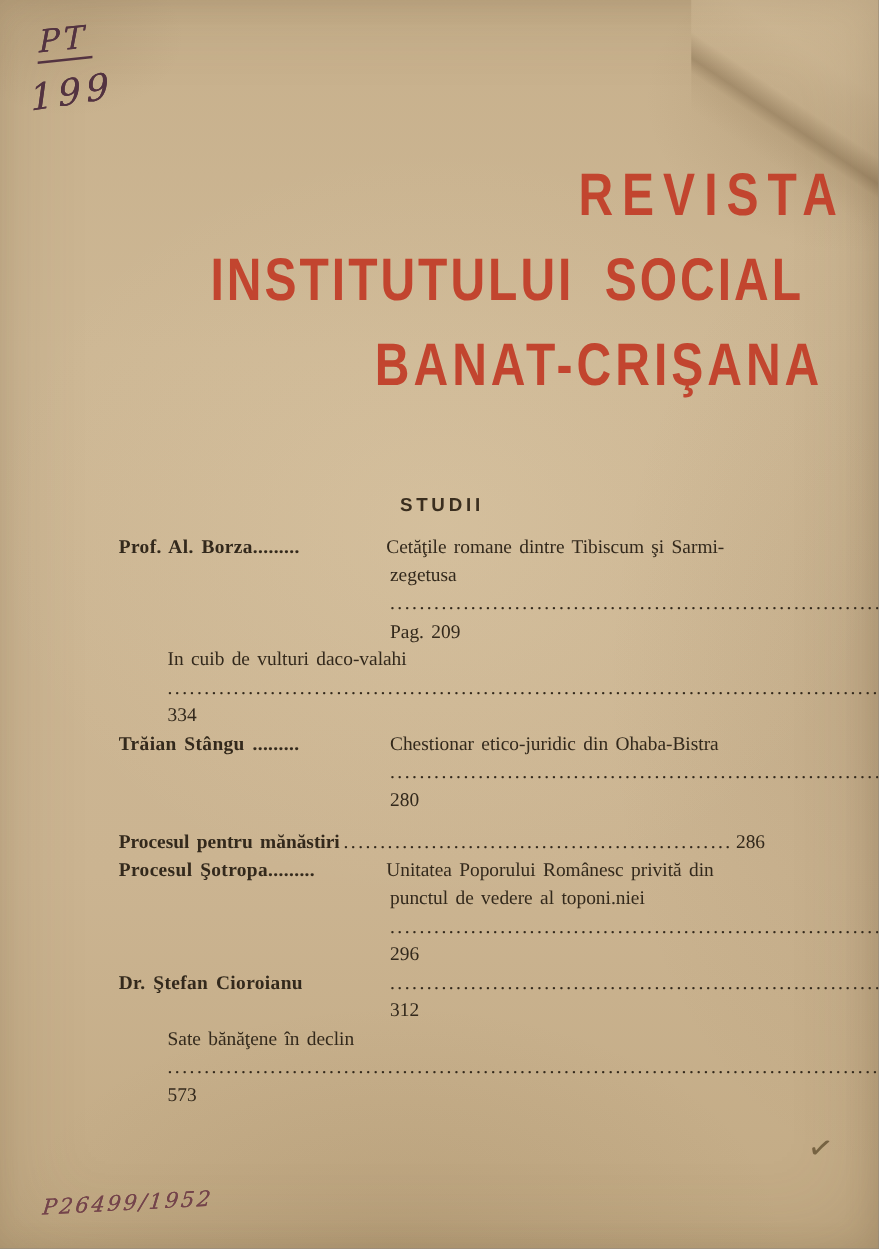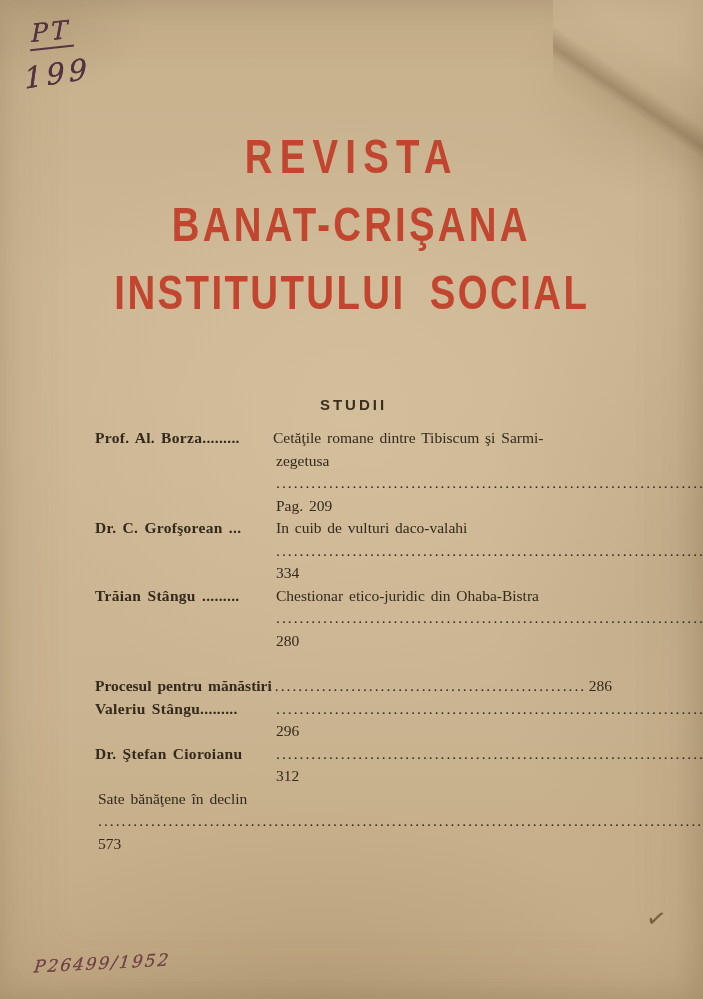--- a/index.html
+++ b/index.html
@@ -30,59 +30,59 @@
   
   .hand{position:absolute;font-family:"DejaVu Serif", serif;font-style:italic;}
   .hand-top{top:16px;left:30px;color:#533341;transform:rotate(-6deg) skewX(-6deg);text-shadow:0 0 .5px #533341;}
   .hand-top .code{display:inline-block;font-size:25px;border-bottom:2px solid #533341;padding:0 3px 1px 1px;letter-spacing:3px;}
   .hand-top .num{display:block;font-size:29px;letter-spacing:4px;margin:8px 0 0 -6px;transform:rotate(-3deg);}
   .hand-bottom{left:34px;bottom:26px;font-size:17px;color:#74444b;letter-spacing:2px;
     transform:rotate(-3deg) skewX(-9deg);text-shadow:0 0 .5px #74444b;}
   .check{position:absolute;right:36px;bottom:66px;font-size:25px;color:rgba(104,86,54,.85);
     transform:rotate(14deg) skewX(6deg);font-family:"DejaVu Sans",sans-serif;}
   
-  .masthead{margin-top:128px;text-align:center;color:#c2452f;
+  .masthead{margin-top:128px;text-align:right;color:#c2452f;
     font-family:"Liberation Sans",sans-serif;font-weight:bold;}
   .masthead div{line-height:57px;}
   .masthead .m{display:inline-block;transform:scaleX(.80);transform-origin:center;font-size:48px;}
   .m1{letter-spacing:9px;}
   .m2{letter-spacing:3px;word-spacing:14px;}
   .m3{letter-spacing:4px;}
   
   .content{width:517px;margin:0 auto 0 95px;}
   .sec-head{margin-top:64px;text-align:center;font-family:"Liberation Sans",sans-serif;
     font-weight:bold;font-size:15px;letter-spacing:3px;color:#3a2e1f;}
   .toc{margin-top:14px;font-size:15.5px;line-height:22.5px;word-spacing:2px;}
   .row{display:flex;align-items:flex-start;}
-  .row.gap{margin-top:23px;}
+  .row.gap{margin-top:11px;}
   .author{flex:0 0 178px;font-weight:bold;white-space:nowrap;overflow:hidden;letter-spacing:.3px;}
   .tcol{flex:1;min-width:0;}
-  .tline{display:block;}
+  .tline{display:block;margin-left:36px;}
   .flexline{display:flex;align-items:baseline;flex-direction:column;}
   .leader{flex:1 1 auto;min-width:10px;overflow:hidden;white-space:nowrap;letter-spacing:2px;margin:0 4px 0 3px;}
   .pg{flex:none;white-space:nowrap;}
   .fullrow{display:flex;align-items:baseline;width:100%;}
   .fullrow .ftitle{font-weight:bold;white-space:nowrap;}
 </style>
 </head>
 <body>
 
 <div class="page">
 
   <div class="corner-fold"></div>
 
   <div class="hand hand-top">
     <span class="code">PT</span>
     <span class="num">199</span>
   </div>
 
   <div class="masthead">
     <div><span class="m m1">REVISTA</span></div>
+    <div><span class="m m2">INSTITUTULUI SOCIAL</span></div>
     <div><span class="m m3">BANAT-CRIŞANA</span></div>
-    <div><span class="m m2">INSTITUTULUI SOCIAL</span></div>
   </div>
 
   <div class="content">
 
     <div class="sec-head">STUDII</div>
 
     <div class="toc">
 
       <div class="row">
         <span class="author">Prof. Al. Borza.........</span>
@@ -90,21 +90,20 @@
           <span class="tline">Cetăţile romane dintre Tibiscum şi Sarmi-</span>
           <span class="tline flexline">
             <span>zegetusa</span>
             <span class="leader">......................................................................................................................................................</span>
             <span class="pg">Pag. 209</span>
           </span>
         </span>
       </div>
 
       <div class="row">
-        <span class="author">Dr. C. Grofşorean ...</span>
         <span class="tcol">
           <span class="tline flexline">
             <span>In cuib de vulturi daco-valahi</span>
             <span class="leader">......................................................................................................................................................</span>
             <span class="pg">334</span>
           </span>
         </span>
       </div>
 
       <div class="row">
@@ -118,23 +117,25 @@
         </span>
       </div>
 
       <div class="row gap fullrow">
         <span class="ftitle">Procesul pentru mănăstiri</span>
         <span class="leader">......................................................................................................................................................</span>
         <span class="pg">286</span>
       </div>
 
       <div class="row">
-        <span class="author">Valeriu Stângu.........</span>
+        <span class="author">Procesul Şotropa.........</span>
         <span class="tcol">
+          <span class="tline">Unitatea Poporului Românesc privită din</span>
           <span class="tline flexline">
+            <span>punctul de vedere al toponi.niei</span>
             <span class="leader">......................................................................................................................................................</span>
             <span class="pg">296</span>
           </span>
         </span>
       </div>
 
       <div class="row">
         <span class="author">Dr. Ştefan Cioroianu</span>
         <span class="tcol">
           <span class="tline flexline">

